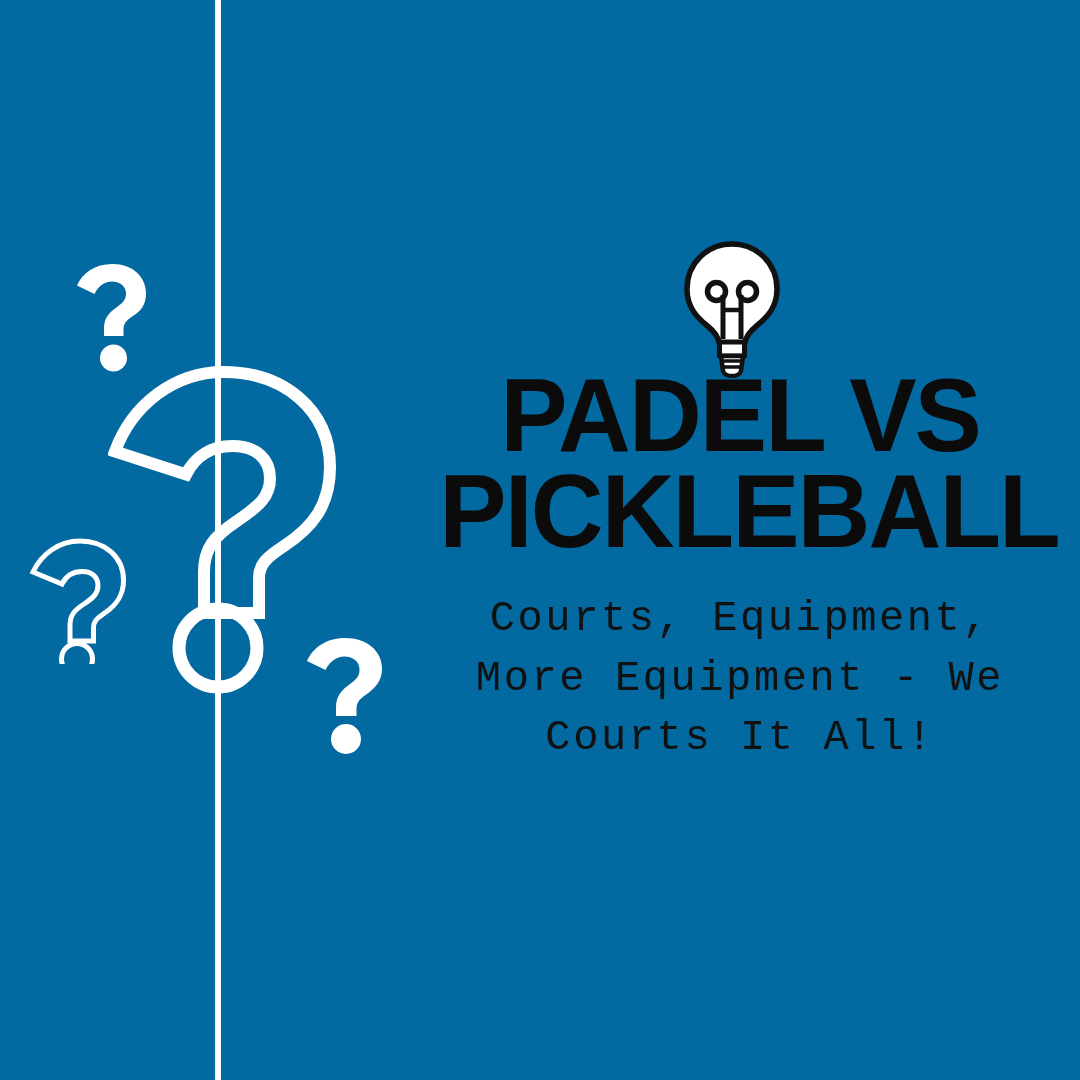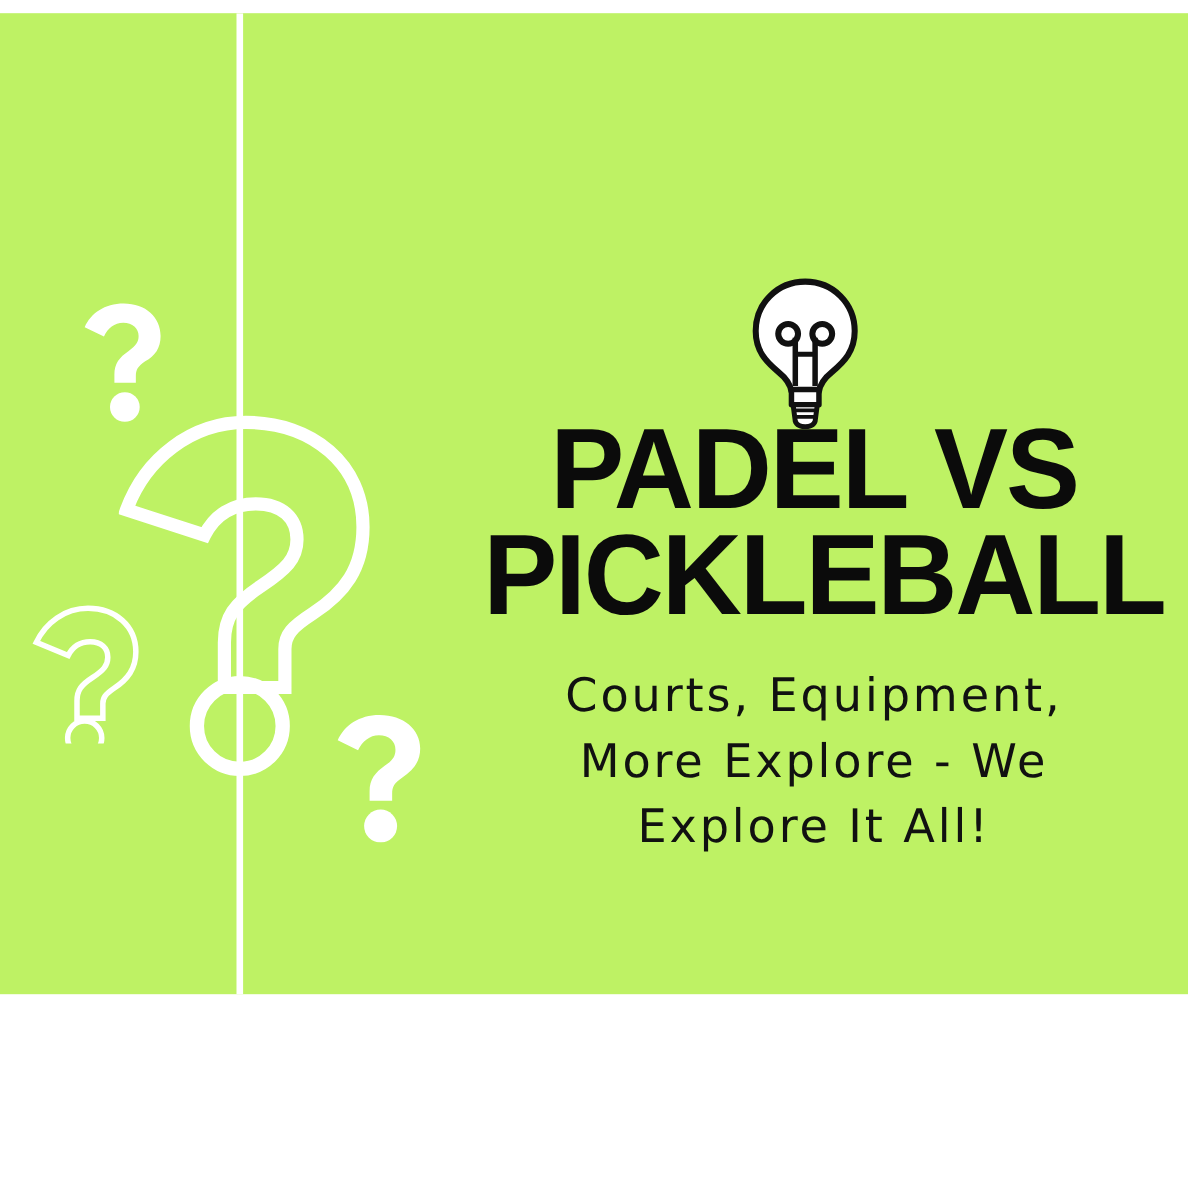--- a/index.html
+++ b/index.html
@@ -3,25 +3,24 @@
 <meta charset="utf-8">
 <style>
   html, body {
     margin: 0;
     padding: 0;
     background: #ffffff;
   }
   #canvas {
     position: relative;
     width: 1080px;
-    height: 892px;
+    height: 1080px;
     overflow: hidden;
-    background: #bef264;
+    background: #0369a1;
     font-family: "Liberation Sans", sans-serif;
-    margin-top: 12px;
   }
 
   
   .vline {
     position: absolute;
     left: 215px;
     top: 0;
     width: 6px;
     height: 1080px;
     background: #ffffff;
@@ -70,20 +69,21 @@
     color: #111111;
     font-family: "DejaVu Sans", sans-serif;
     font-weight: 400;
     font-size: 42px;
     line-height: 1.42;
     letter-spacing: 2.6px;
   }
   .subtitle .sub-line {
     display: block;
     white-space: nowrap;
+    font-family: Liberation Mono, monospace;
   }
 </style>
 </head>
 <body>
 
 <div id="canvas">
 
   <div class="vline"></div>
 
   <svg class="qmark" style="left:62px; top:262px;" width="100" height="110" viewBox="0 0 100 110">
@@ -121,17 +121,17 @@
     <path fill="none" stroke="#111111" stroke-width="3.5" d="M47.5 123 L68.5 123 M48.5 129 L67.5 129"></path>
   </svg>
 
   <div class="headline">
     <span class="hl-line">PADEL VS</span>
     <span class="hl-line">PICKLEBALL</span>
   </div>
 
   <div class="subtitle">
     <span class="sub-line">Courts, Equipment,</span>
-    <span class="sub-line">More Explore - We</span>
-    <span class="sub-line">Explore It All!</span>
+    <span class="sub-line">More Equipment - We</span>
+    <span class="sub-line">Courts It All!</span>
   </div>
 
 </div>
 
 </body></html>

